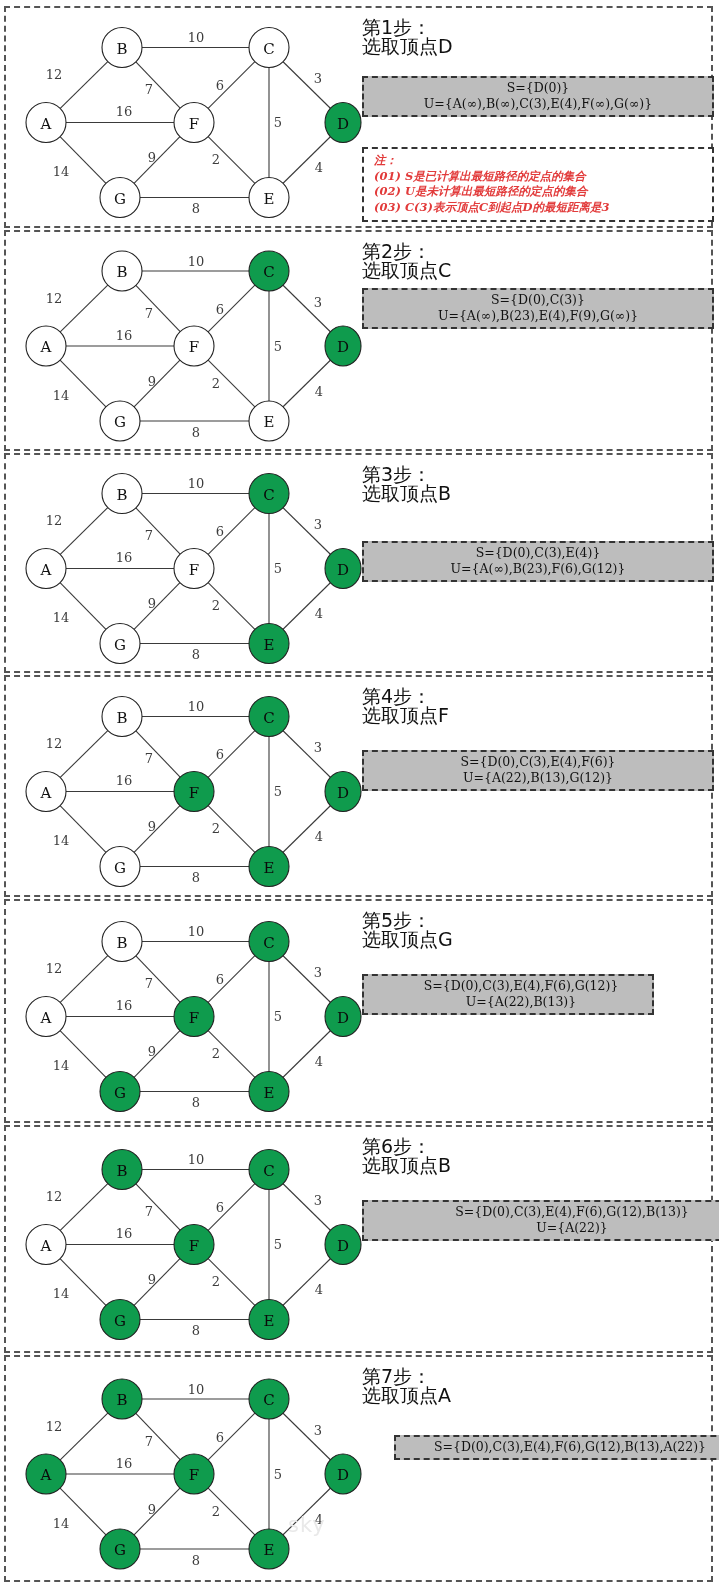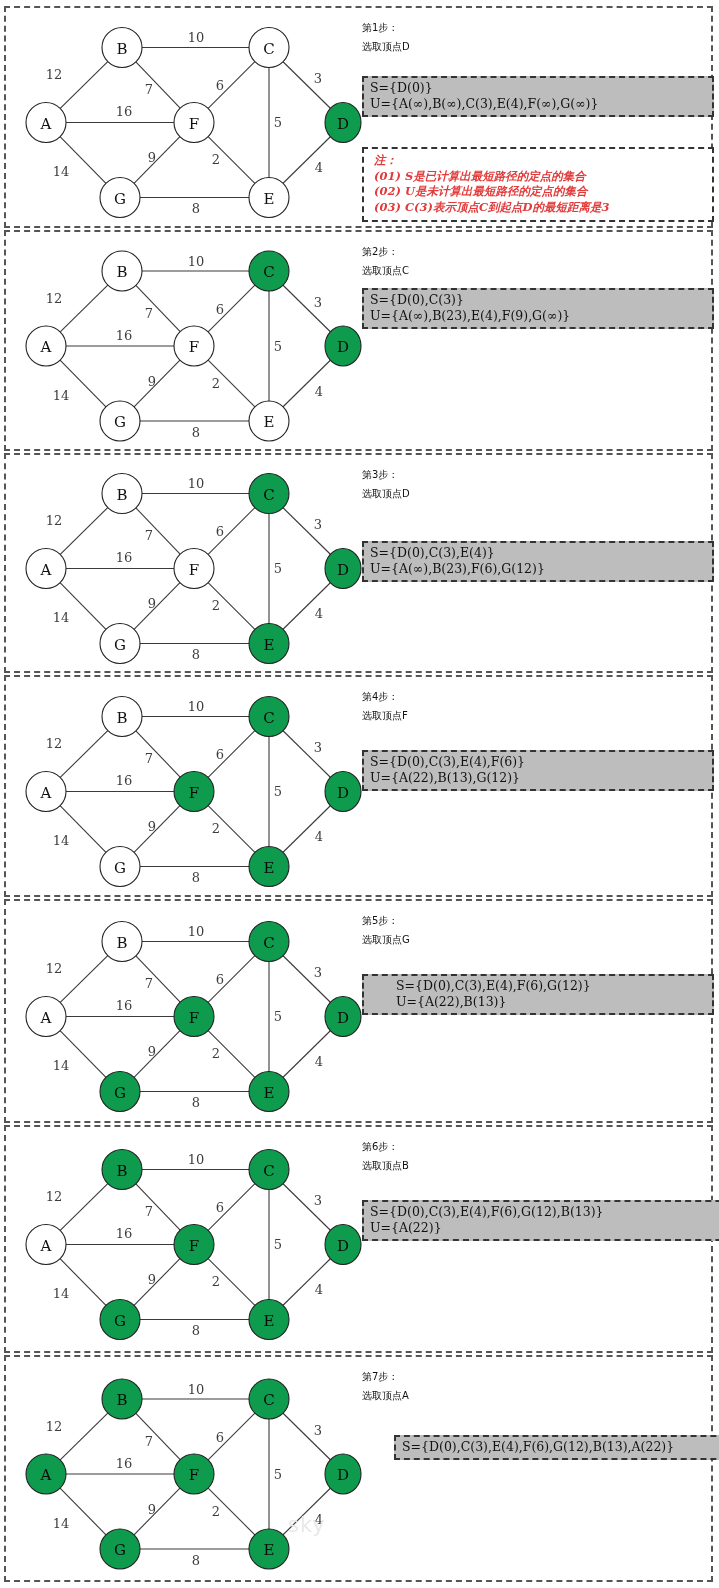--- a/index.html
+++ b/index.html
@@ -20,34 +20,35 @@
   .panel .inner{position:relative;width:100%;height:100%;}
 
   .graph{position:absolute;left:0;top:0;width:360px;height:100%;}
   .graph svg{display:block;}
 
   .side{position:absolute;left:352px;top:0;right:0;height:100%;}
 
   .step-head{
     position:absolute;left:4px;top:10px;
     font-family:"DejaVu Sans","Liberation Sans",sans-serif;
-    font-size:10px;line-height:19px;color:#111;
+    font-size:19px;line-height:19px;color:#111;
     white-space:pre-line;
   }
   .su-box{
     position:absolute;left:4px;
     border:2px dashed #333;
     background:#bdbdbd;
     box-sizing:border-box;
     padding:2px 6px 3px 6px;
     font-family:"DejaVu Serif","Liberation Serif",serif;
     font-size:12.5px;line-height:16px;
     letter-spacing:0px;
     color:#111;
     white-space:pre-line;
+    text-align:center;
   }
   .note-box{
     position:absolute;left:4px;
     border:2px dashed #333;
     background:#ffffff;
     box-sizing:border-box;
     padding:4px 8px 5px 10px;
     font-family:"DejaVu Serif","Liberation Serif",serif;
     font-style:italic;font-weight:bold;
     font-size:11.5px;line-height:15.5px;
@@ -236,21 +237,21 @@
               <text x="263" y="189.5" class="nodelbl on">E</text>
               <ellipse cx="188" cy="113.5" rx="20" ry="20" fill="#ffffff" stroke="#222222" stroke-width="1.1"></ellipse>
               <text x="188" y="114.5" class="nodelbl">F</text>
               <ellipse cx="114" cy="188.5" rx="20" ry="20" fill="#ffffff" stroke="#222222" stroke-width="1.1"></ellipse>
               <text x="114" y="189.5" class="nodelbl">G</text>
             </g>
           </svg>
         </div>
         <div class="side">
           <div class="step-head">第3步：
-选取顶点D</div>
+选取顶点B</div>
           <div class="su-box" style="top: 86px; width: 352px;">S={D(0),C(3),E(4)}
 U={A(∞),B(23),F(6),G(12)}</div>
         </div>
       </div>
     </div>
     <div class="panel" style="top: 675px; height: 222px;">
       <div class="inner">
         <div class="graph">
           <svg width="360" height="218" viewBox="0 0 360 218">
             <g>
@@ -349,21 +350,21 @@
               <ellipse cx="188" cy="115.5" rx="20" ry="20" fill="#0f9b4d" stroke="#222222" stroke-width="1.1"></ellipse>
               <text x="188" y="116.5" class="nodelbl on">F</text>
               <ellipse cx="114" cy="190.5" rx="20" ry="20" fill="#0f9b4d" stroke="#222222" stroke-width="1.1"></ellipse>
               <text x="114" y="191.5" class="nodelbl on">G</text>
             </g>
           </svg>
         </div>
         <div class="side">
           <div class="step-head">第5步：
 选取顶点G</div>
-          <div class="su-box" style="top: 73px; width: 352px; padding-left: 32px;">S={D(0),C(3),E(4),F(6),G(12)}
+          <div class="su-box" style="top: 73px; width: 292px; padding-left: 32px;">S={D(0),C(3),E(4),F(6),G(12)}
 U={A(22),B(13)}</div>
         </div>
       </div>
     </div>
     <div class="panel" style="top: 1125px; height: 228px;">
       <div class="inner">
         <div class="graph">
           <svg width="360" height="224" viewBox="0 0 360 224">
             <g>
               <line x1="54.23547998657602" y1="103.45182896061577" x2="101.76452001342398" y2="56.54817103938423" stroke="#3a3a3a" stroke-width="1.1"></line>

